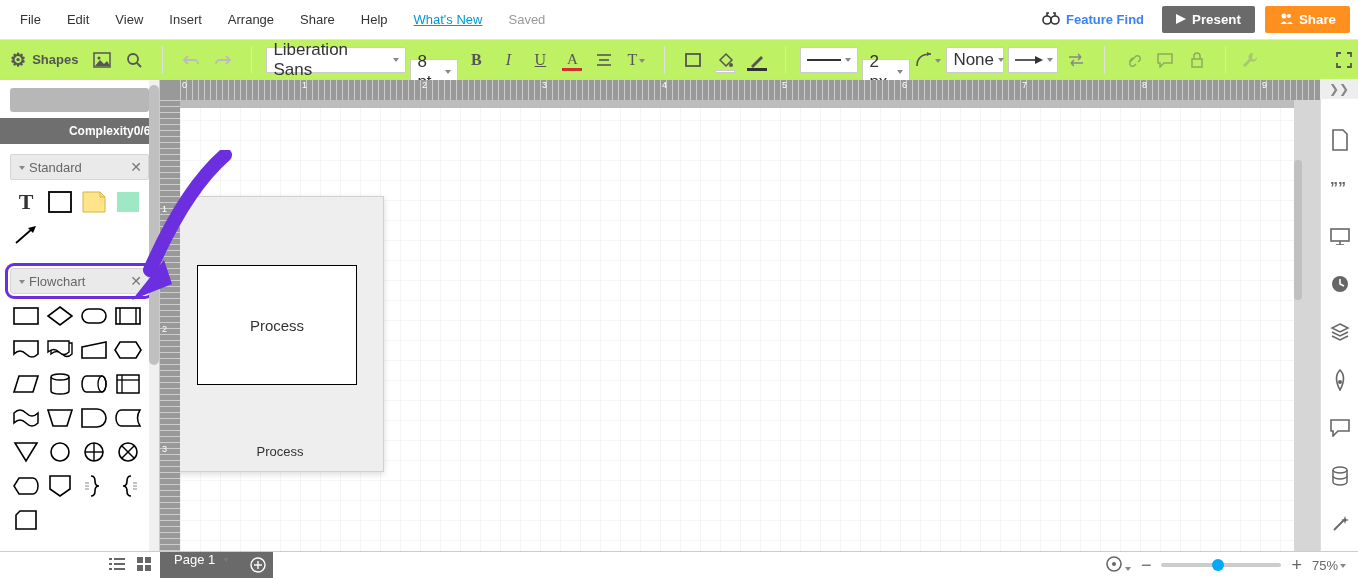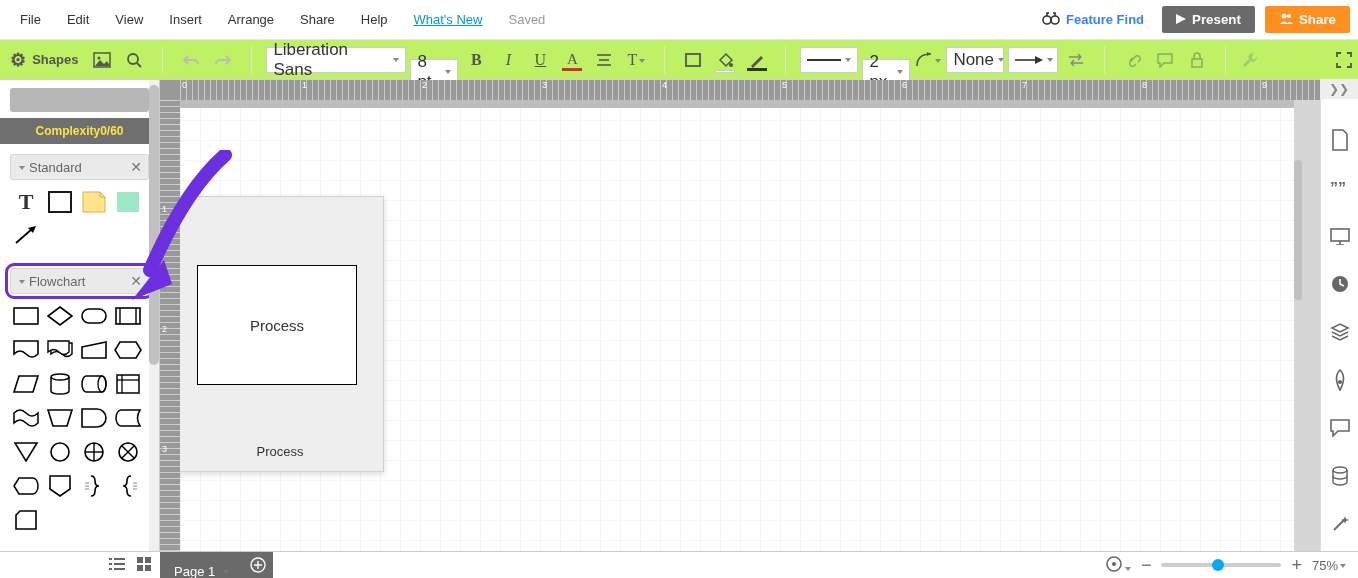--- a/index.html
+++ b/index.html
@@ -34,21 +34,21 @@
   
   
   .main { display:flex; height: calc(578px - 40px - 40px - 27px); }
   
   
   .left-pane { width:160px; background:#fff; border-right:1px solid #ccc; display:flex; flex-direction:column; position:relative; }
   .left-scroll-track { position:absolute; right:0; top:0; width:10px; height:100%; background:#f0f0f0; }
   .left-scroll-thumb { position:absolute; right:0; top:5px; width:10px; height:280px; background:#c0c0c0; border-radius:5px; }
   .search-wrap { padding:8px 10px 6px; }
   .search-box { width:100%; height:24px; border-radius:3px; border:none; background:#b7b7b7; }
-  .complexity-row { display:flex; justify-content:center; align-items:center; background:#6f6f6f; color:#fde047; font-size:12px; padding:6px 10px; font-weight:600;}
+  .complexity-row { display:flex; justify-content:flex-end; align-items:center; background:#6f6f6f; color:#ffffff; font-size:12px; padding:6px 2px; font-weight:600;}
   .shapegroup { margin:10px 10px 4px; }
   .shapegroup-header { display:flex; align-items:center; background:#eaeaea; border:1px solid #d5d5d5; border-radius:2px; padding:4px 6px; color:#666; font-size:13px; gap:4px;}
   .shapegroup-header .close { margin-left:auto; color:#777; font-size:14px;}
   .shapegroup-header.highlight { outline:3px solid #6b2fe0; outline-offset:2px; border-radius:4px; }
   .shape-grid { display:flex; flex-wrap:wrap; gap:6px; padding:8px 2px 4px; }
   .shape-cell { width:28px; height:28px; display:flex; align-items:center; justify-content:center; }
   .shape-cell svg { overflow:visible; }
   
   
   .canvas-area { flex:1; display:flex; flex-direction:column; background:#fff; position:relative; }
@@ -77,21 +77,21 @@
   
   
   .right-rail { width:38px; border-left:1px solid #ddd; background:#fff; display:flex; flex-direction:column; align-items:center; gap:20px; padding-top:10px; position:relative;}
   .rail-collapse { position:absolute; top:-1px; right:0; width:38px; height:20px; background:#eee; display:flex; align-items:center; justify-content:center; color:#888; font-size:12px;}
   .rail-btn { width:28px; height:28px; display:flex; align-items:center; justify-content:center; color:#666; }
   
   
   .statusbar { height:27px; background:#fff; border-top:1px solid #ccc; display:flex; align-items:center; }
   .sb-left { width:160px; display:flex; justify-content:flex-end; gap:10px; padding:0 8px; align-items:center;}
   .sb-pages { background:#6a6a6a; color:#fff; display:flex; align-items:center; height:27px; }
-  .page-tab { padding:0 14px; display:flex; align-items:flex-end; gap:6px; height:100%; }
+  .page-tab { padding:0 14px; display:flex; align-items:flex-start; gap:6px; height:100%; }
   .add-page { width:30px; display:flex; align-items:center; justify-content:center; height:100%; }
   .sb-spacer { flex:1; }
   .sb-right { display:flex; align-items:center; gap:10px; padding:0 12px; color:#666;}
   .zoom-slider { width:120px; height:4px; background:#ccc; border-radius:2px; position:relative; }
   .zoom-slider .thumb { position:absolute; left:42%; top:-4px; width:12px; height:12px; border-radius:50%; background:#03a9f4; }
   
   .caret::after { content:""; display:inline-block; border-left:4px solid transparent; border-right:4px solid transparent; border-top:5px solid #666; margin-left:4px; vertical-align:middle;}
   .caret-sm::after { content:""; display:inline-block; border-left:3px solid transparent; border-right:3px solid transparent; border-top:4px solid #888; margin-left:2px; vertical-align:middle;}
   
   .line-preview { width:40px; height:0; border-top:2px solid #333; }

